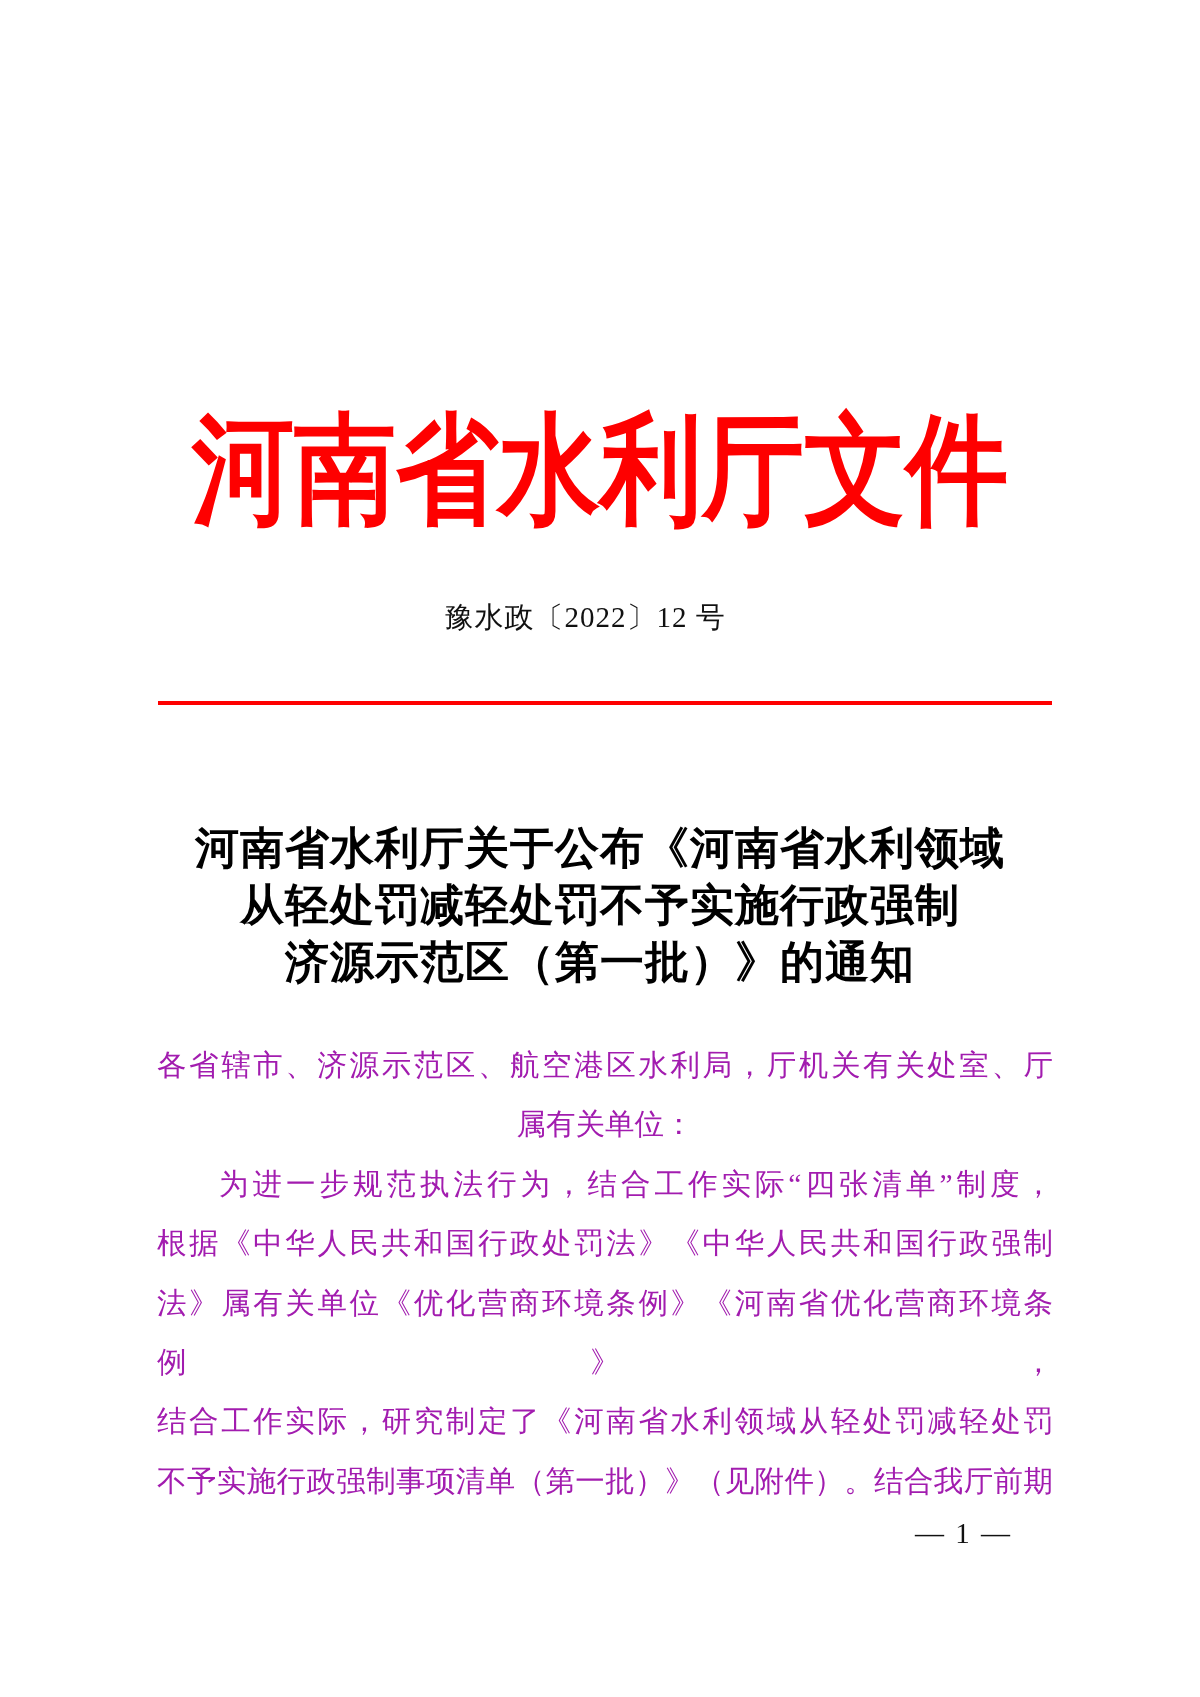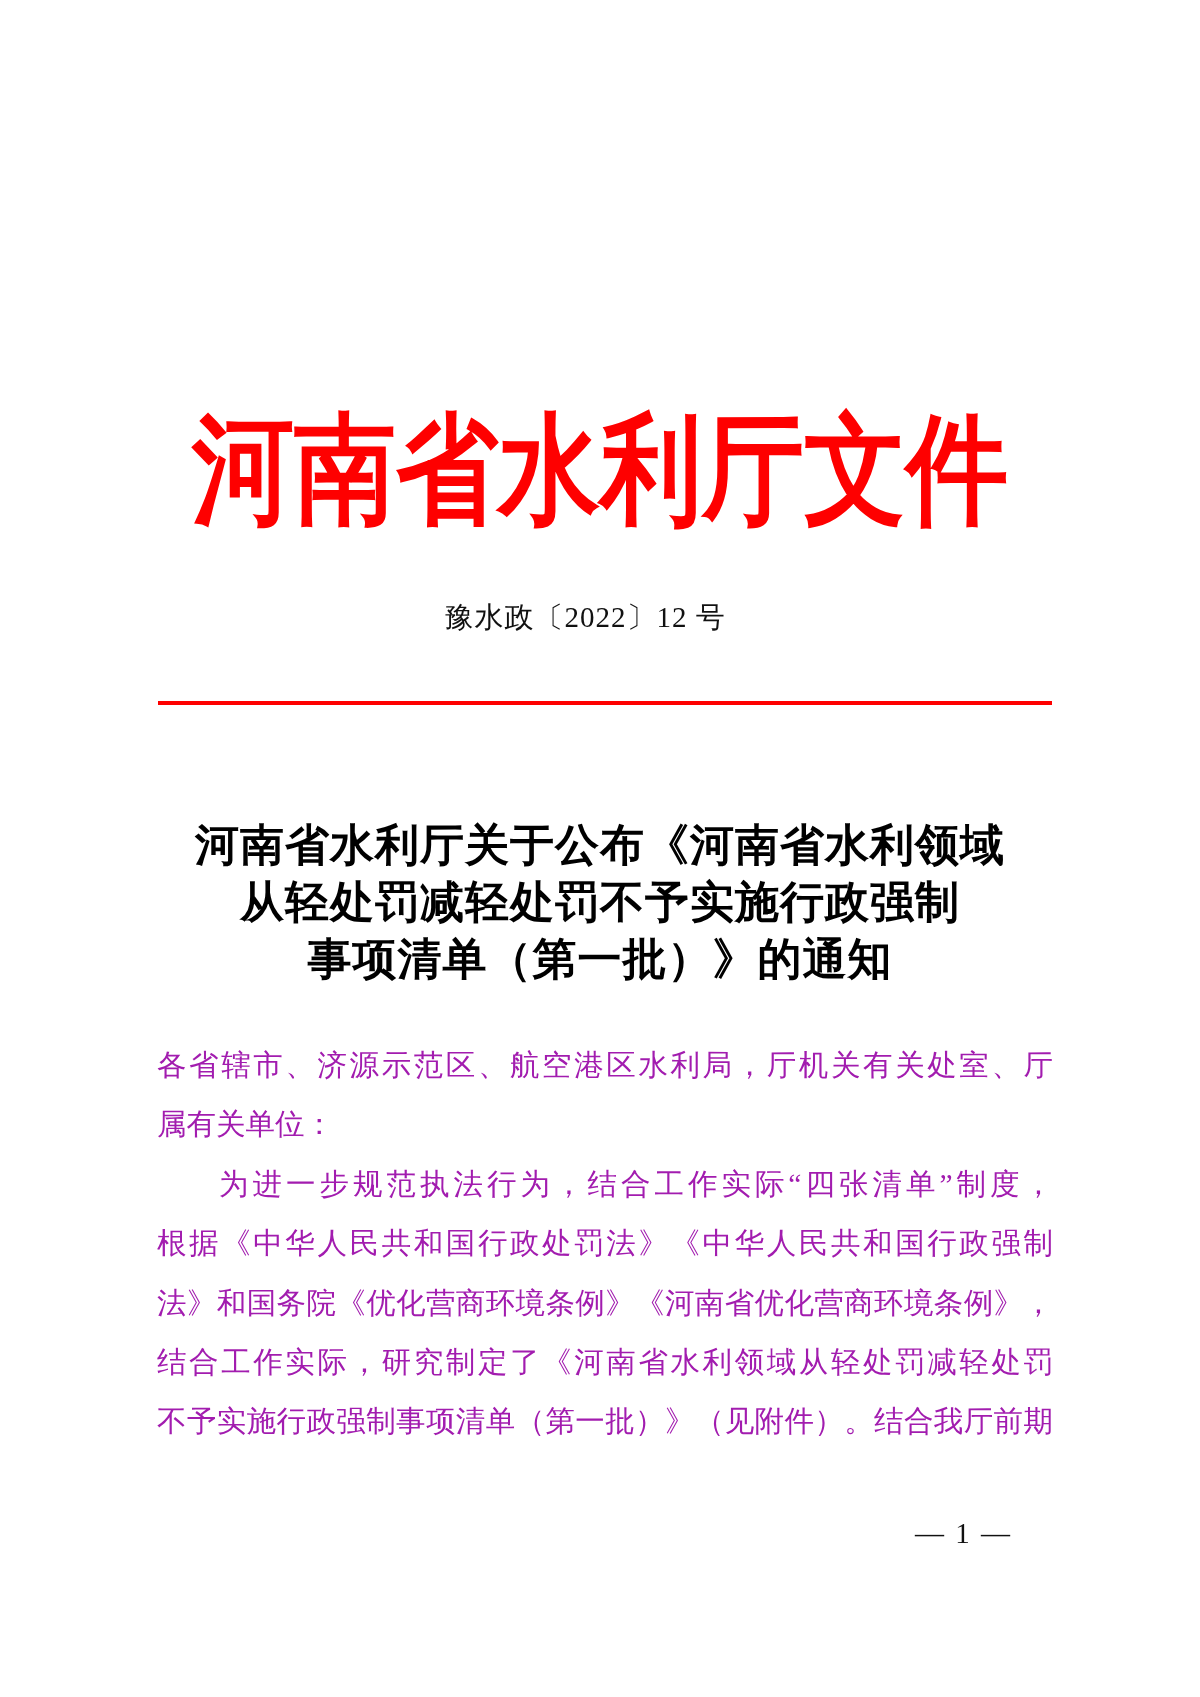--- a/index.html
+++ b/index.html
@@ -51,32 +51,31 @@
     position: absolute;
     top: 820px;
     left: 0;
     width: 100%;
     text-align: center;
     font-weight: bold;
     font-size: 44px;
     line-height: 57px;
     letter-spacing: 1px;
     color: #000000;
-    font-family: Liberation Mono, monospace;
   }
   .body-block {
     position: absolute;
     top: 1036px;
     left: 157px;
     width: 896px;
     font-size: 29.5px;
     line-height: 59.4px;
     color: #a21caf;
   }
-  .b-line { text-align: left; }
+  .b-line { text-align: center; }
   .b-line.fill {
     text-align: justify;
     text-align-last: justify;
   }
   .b-line.indent { text-indent: 62px; }
   .page-num {
     position: absolute;
     top: 1516px;
     left: 915px;
     font-size: 29px;
@@ -92,28 +91,28 @@
 
   <div class="agency-title">河南省水利厅文件</div>
 
   <div class="doc-number">豫水政〔2022〕12 号</div>
 
   <div class="divider"></div>
 
   <div class="doc-title">
     <div class="t-line">河南省水利厅关于公布《河南省水利领域</div>
     <div class="t-line">从轻处罚减轻处罚不予实施行政强制</div>
-    <div class="t-line">事项清单（第一批）》的通知</div>
+    <div class="t-line">济源示范区（第一批）》的通知</div>
   </div>
 
   <div class="body-block">
     <div class="b-line fill">各省辖市、济源示范区、航空港区水利局，厅机关有关处室、厅</div>
     <div class="b-line">属有关单位：</div>
     <div class="b-line fill indent">为进一步规范执法行为，结合工作实际“四张清单”制度，</div>
     <div class="b-line fill">根据《中华人民共和国行政处罚法》《中华人民共和国行政强制</div>
-    <div class="b-line fill">法》和国务院《优化营商环境条例》《河南省优化营商环境条例》，</div>
+    <div class="b-line fill">法》属有关单位《优化营商环境条例》《河南省优化营商环境条例》，</div>
     <div class="b-line fill">结合工作实际，研究制定了《河南省水利领域从轻处罚减轻处罚</div>
     <div class="b-line fill">不予实施行政强制事项清单（第一批）》（见附件）。结合我厅前期</div>
   </div>
 
   <div class="page-num">— 1 —</div>
 
 </div>
 
 </body></html>

